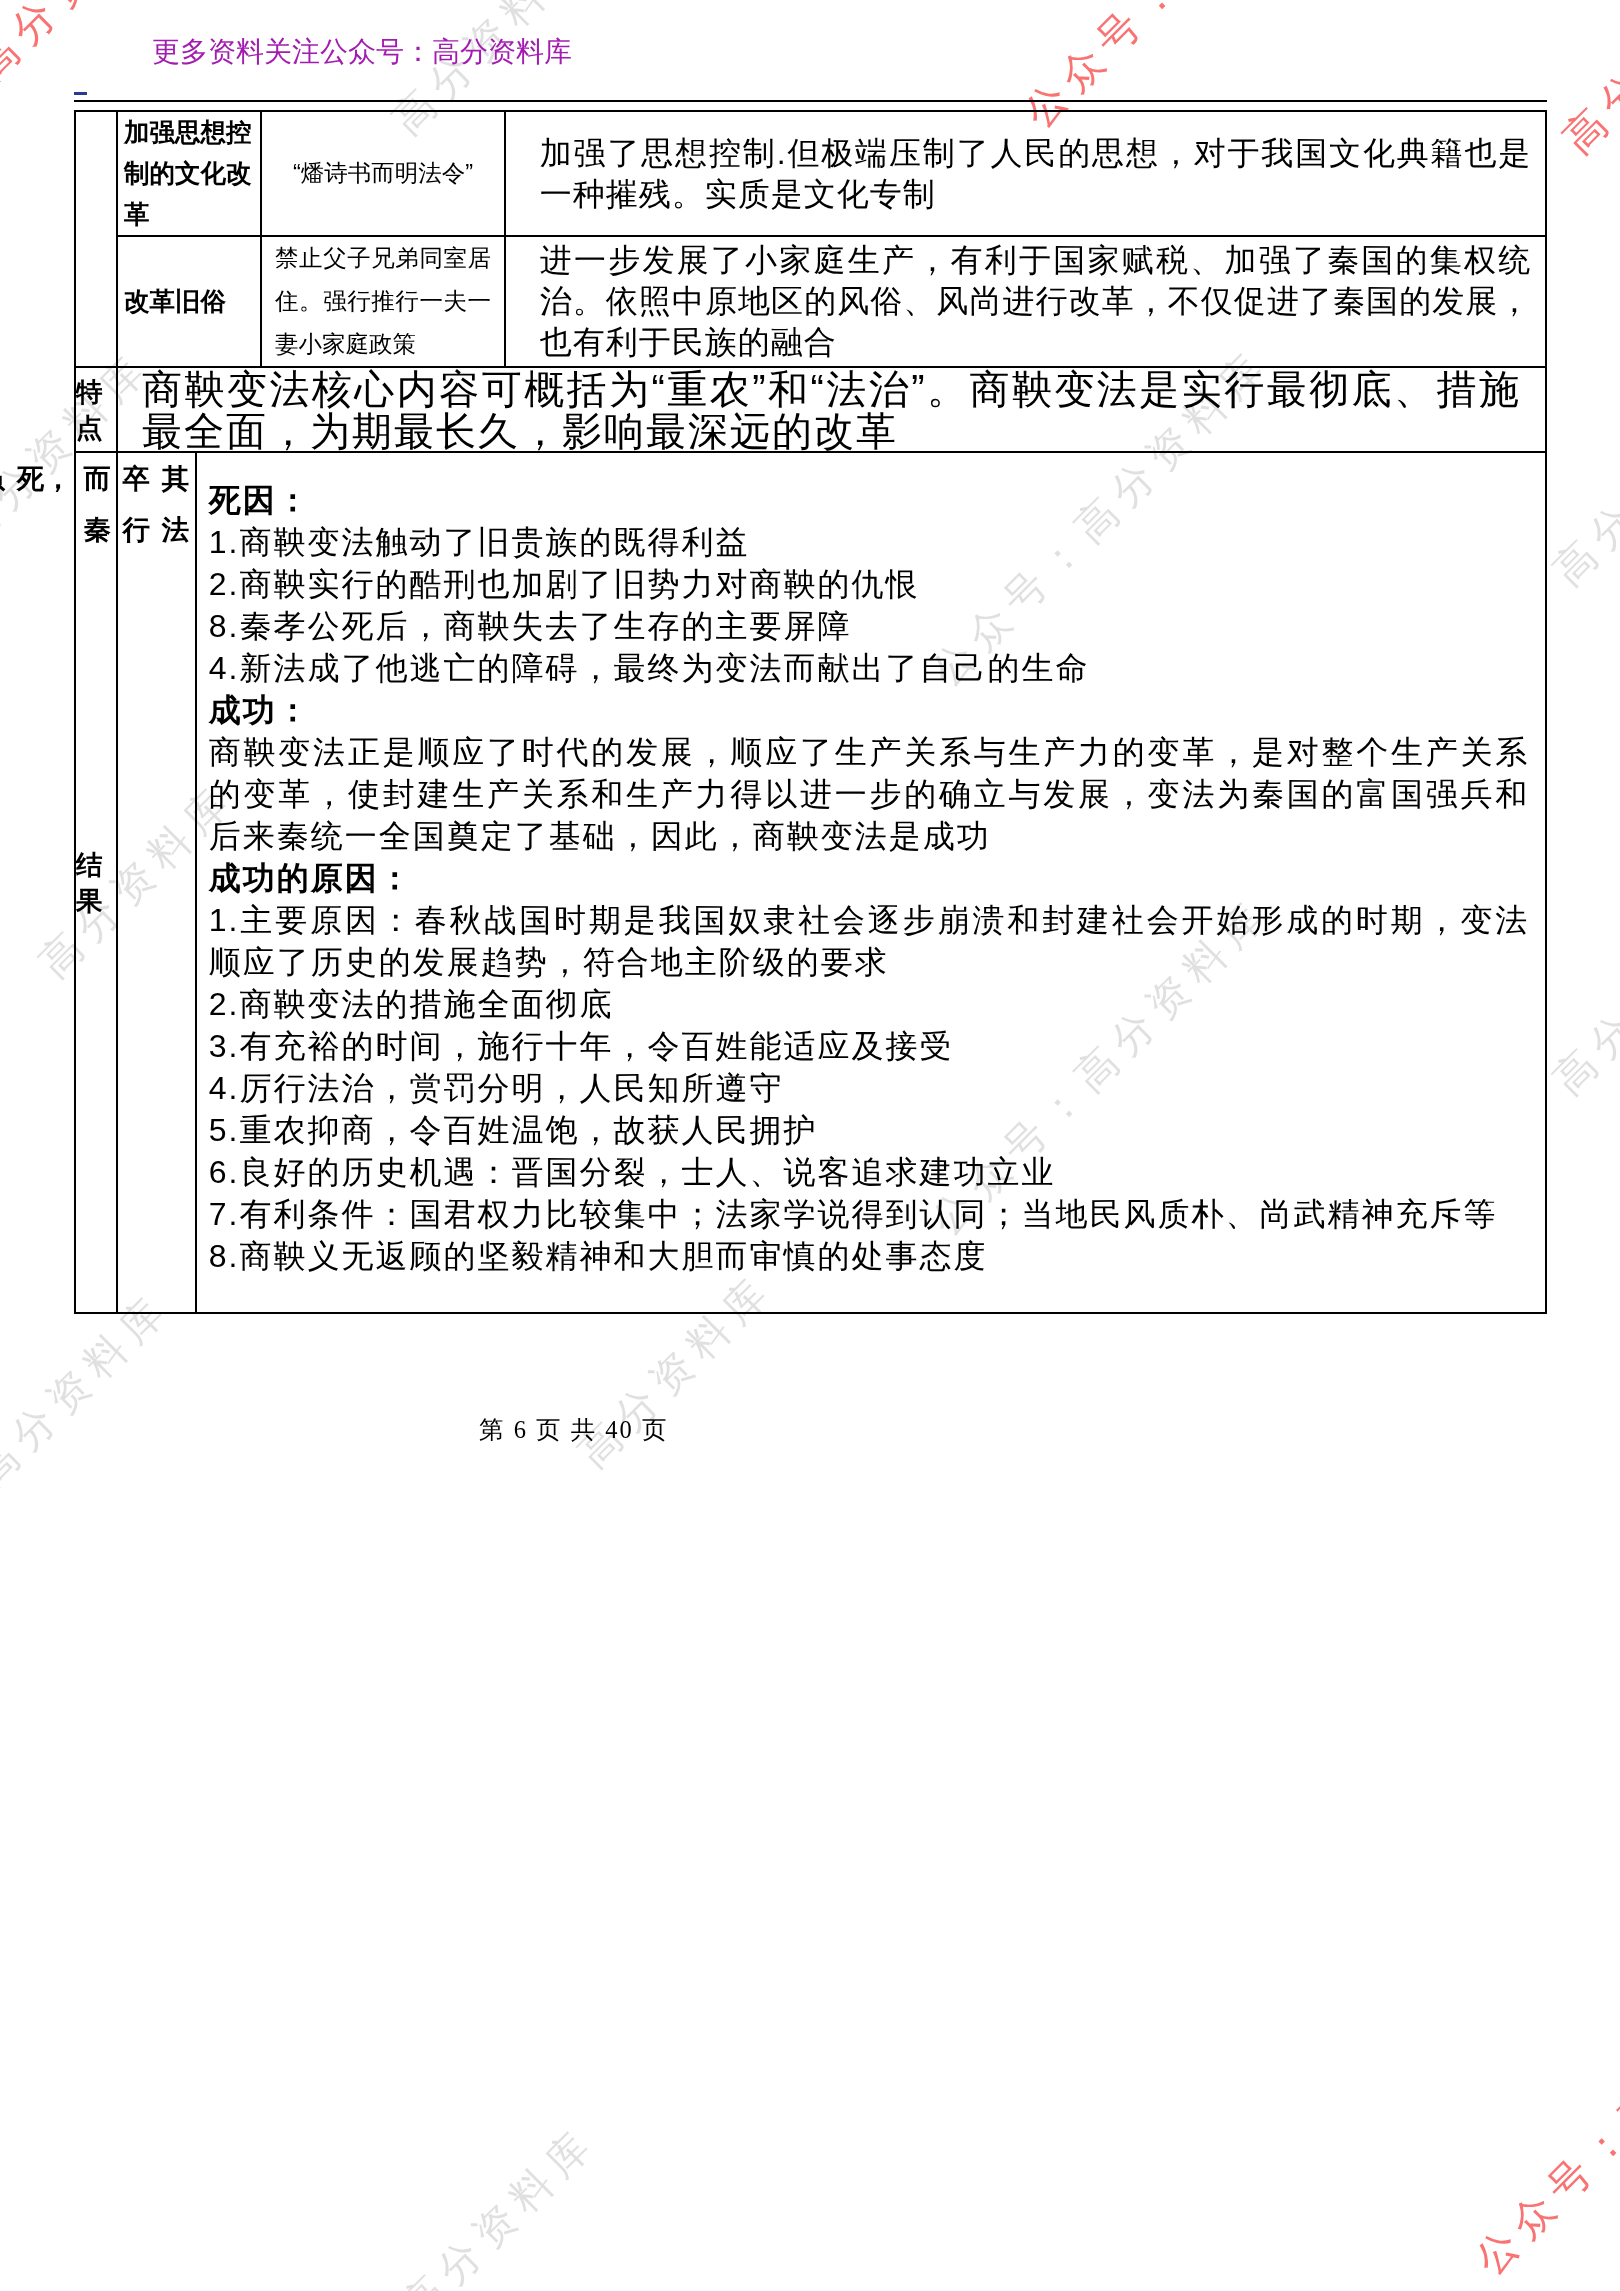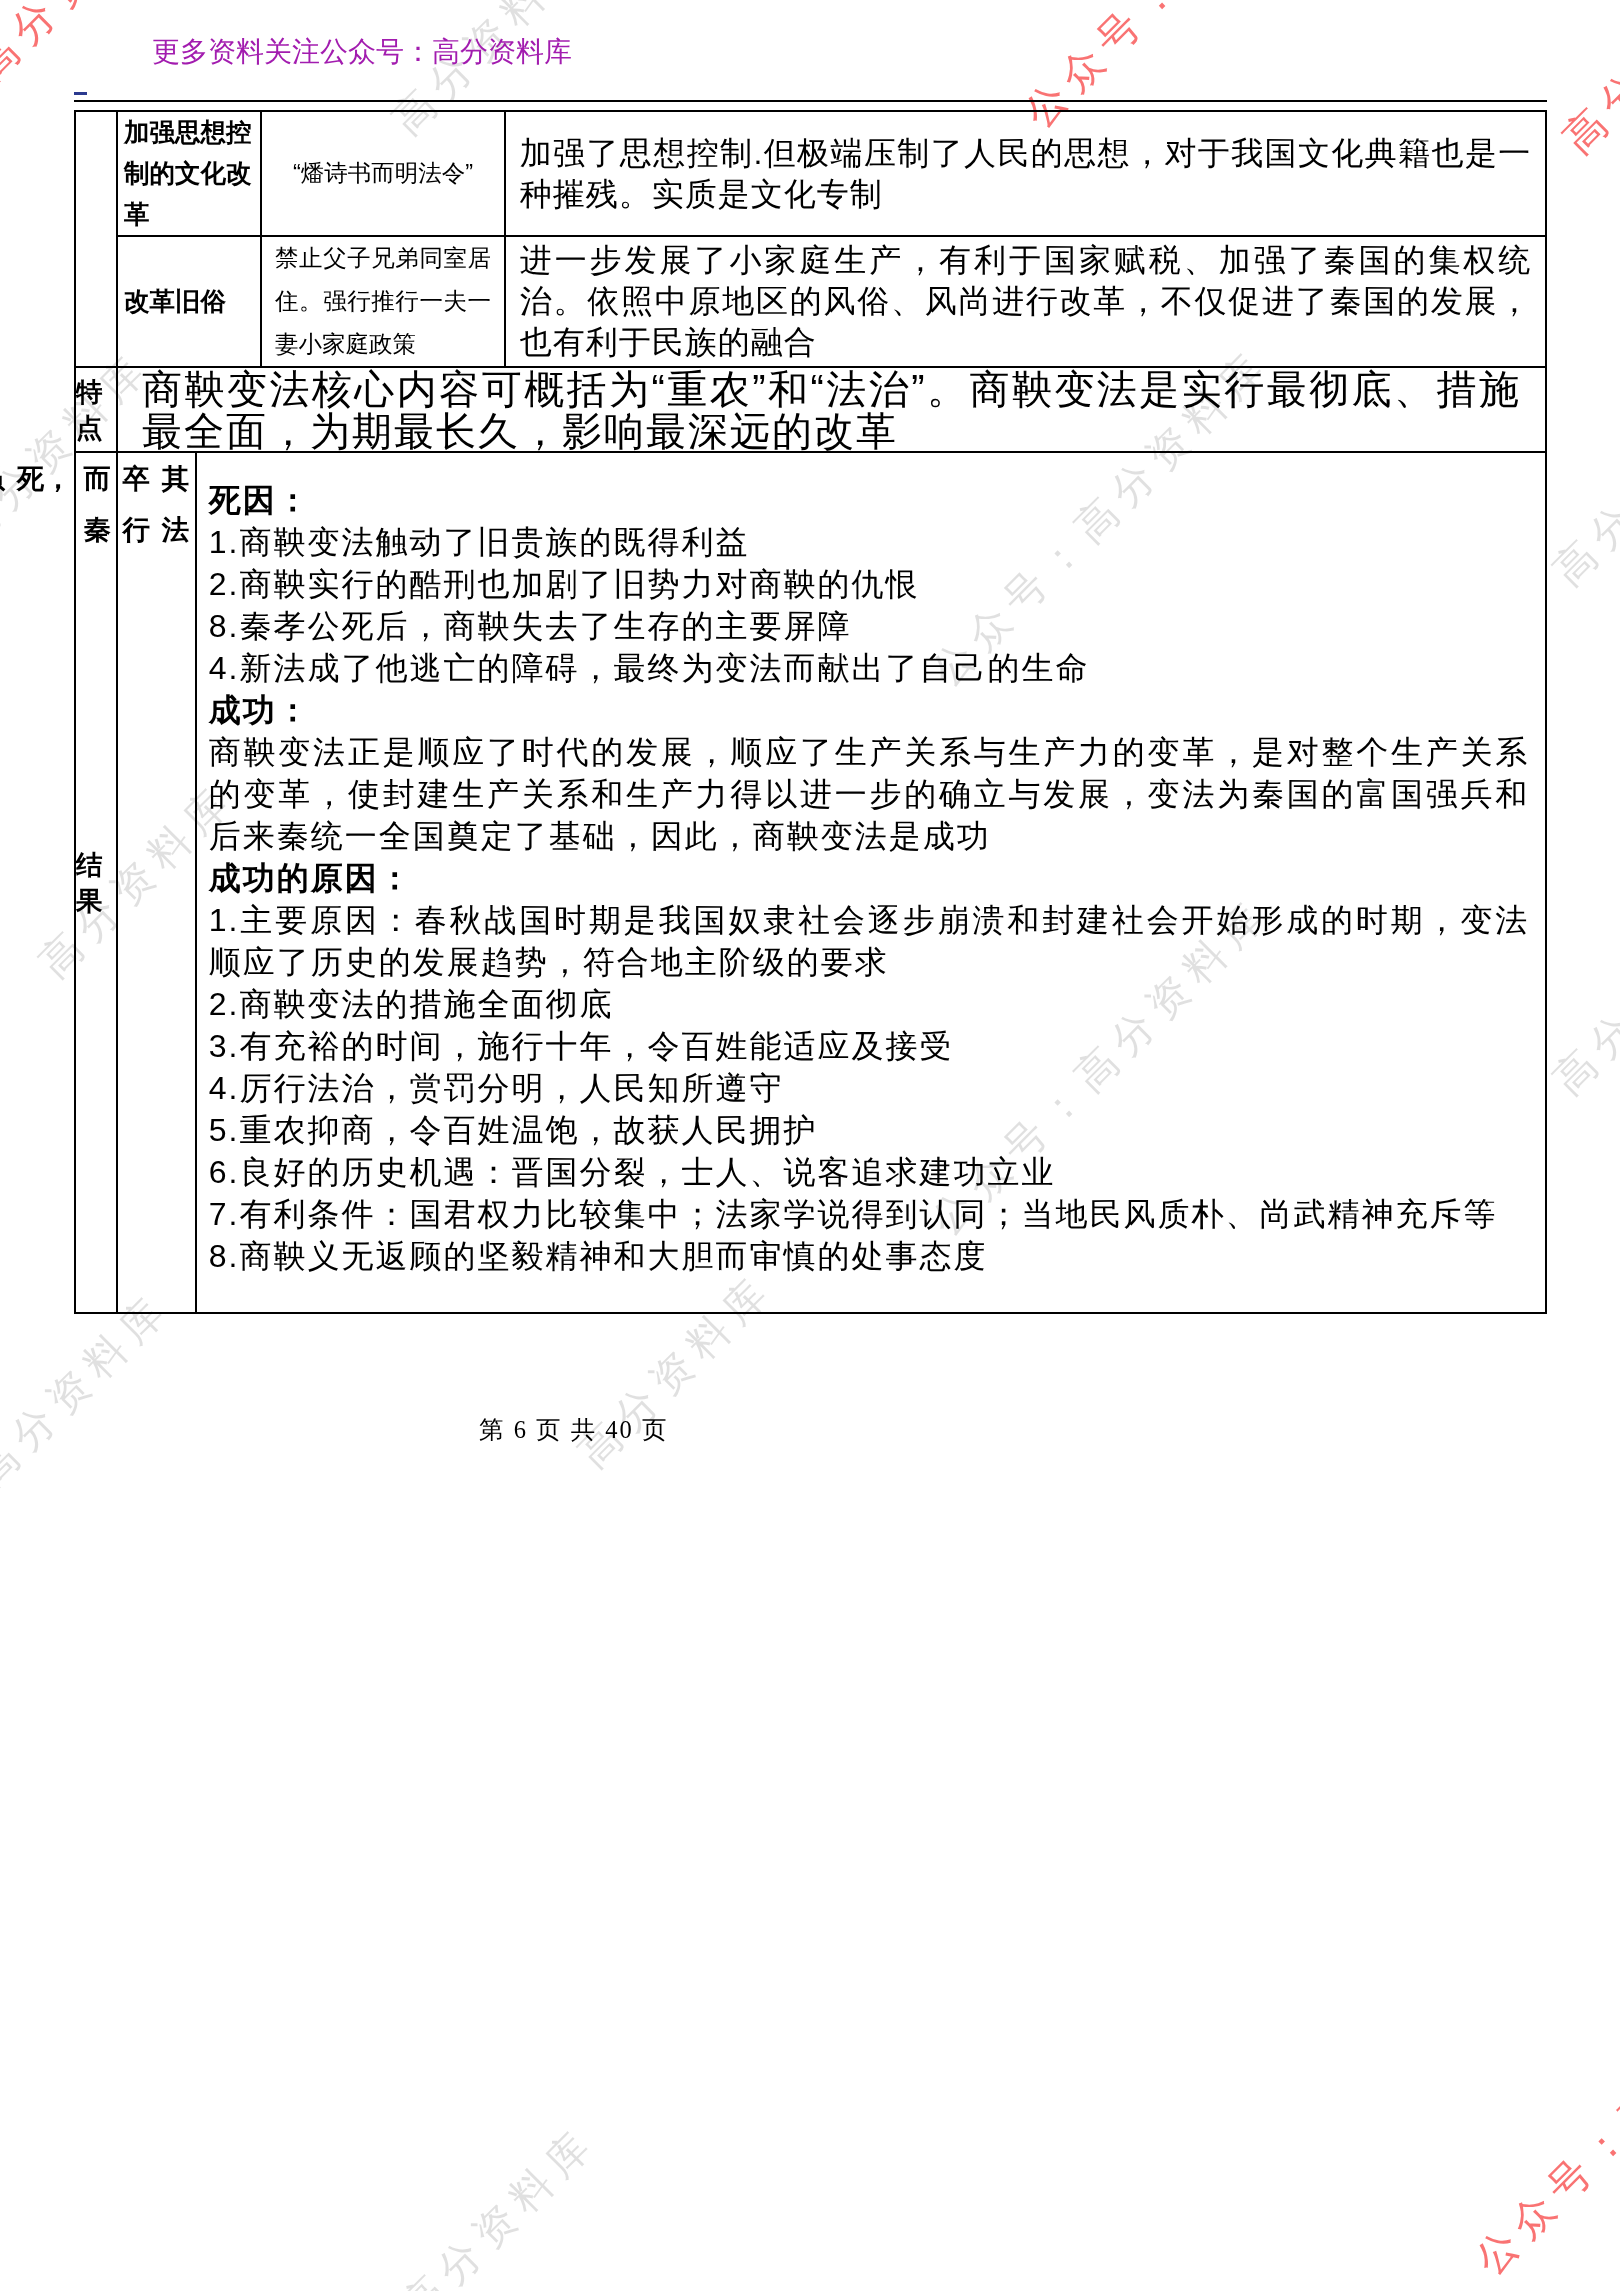--- a/index.html
+++ b/index.html
@@ -55,21 +55,21 @@
   }
   .c3ab {
     width:244px; flex:none; border-right:2px solid #000;
     font-size:23.5px; line-height:43px; padding:0 13px;
     display:flex; flex-direction:column; justify-content:center;
   }
   .c3-quote { text-align:center; }
   .c3-text p, .c4ab p, .tedian-cell p { margin:0; text-align:justify; }
   .c4ab {
     flex:1; font-size:32px; letter-spacing:1px; line-height:41px;
-    padding:0 13.7px; display:flex; flex-direction:column; justify-content:center;
+    padding:0 13.7px; display:flex; flex-direction:column; justify-content:center;margin-left:20px;
   }
   .tedian-cell {
     flex:1; padding:0 24px; font-size:40px; letter-spacing:2px; line-height:42px;
     display:flex; flex-direction:column; justify-content:center;
   }
   .c2d {
     width:79px; flex:none; border-right:2px solid #000;
     display:flex; flex-direction:row; justify-content:flex-end;
   }
   .vline {

